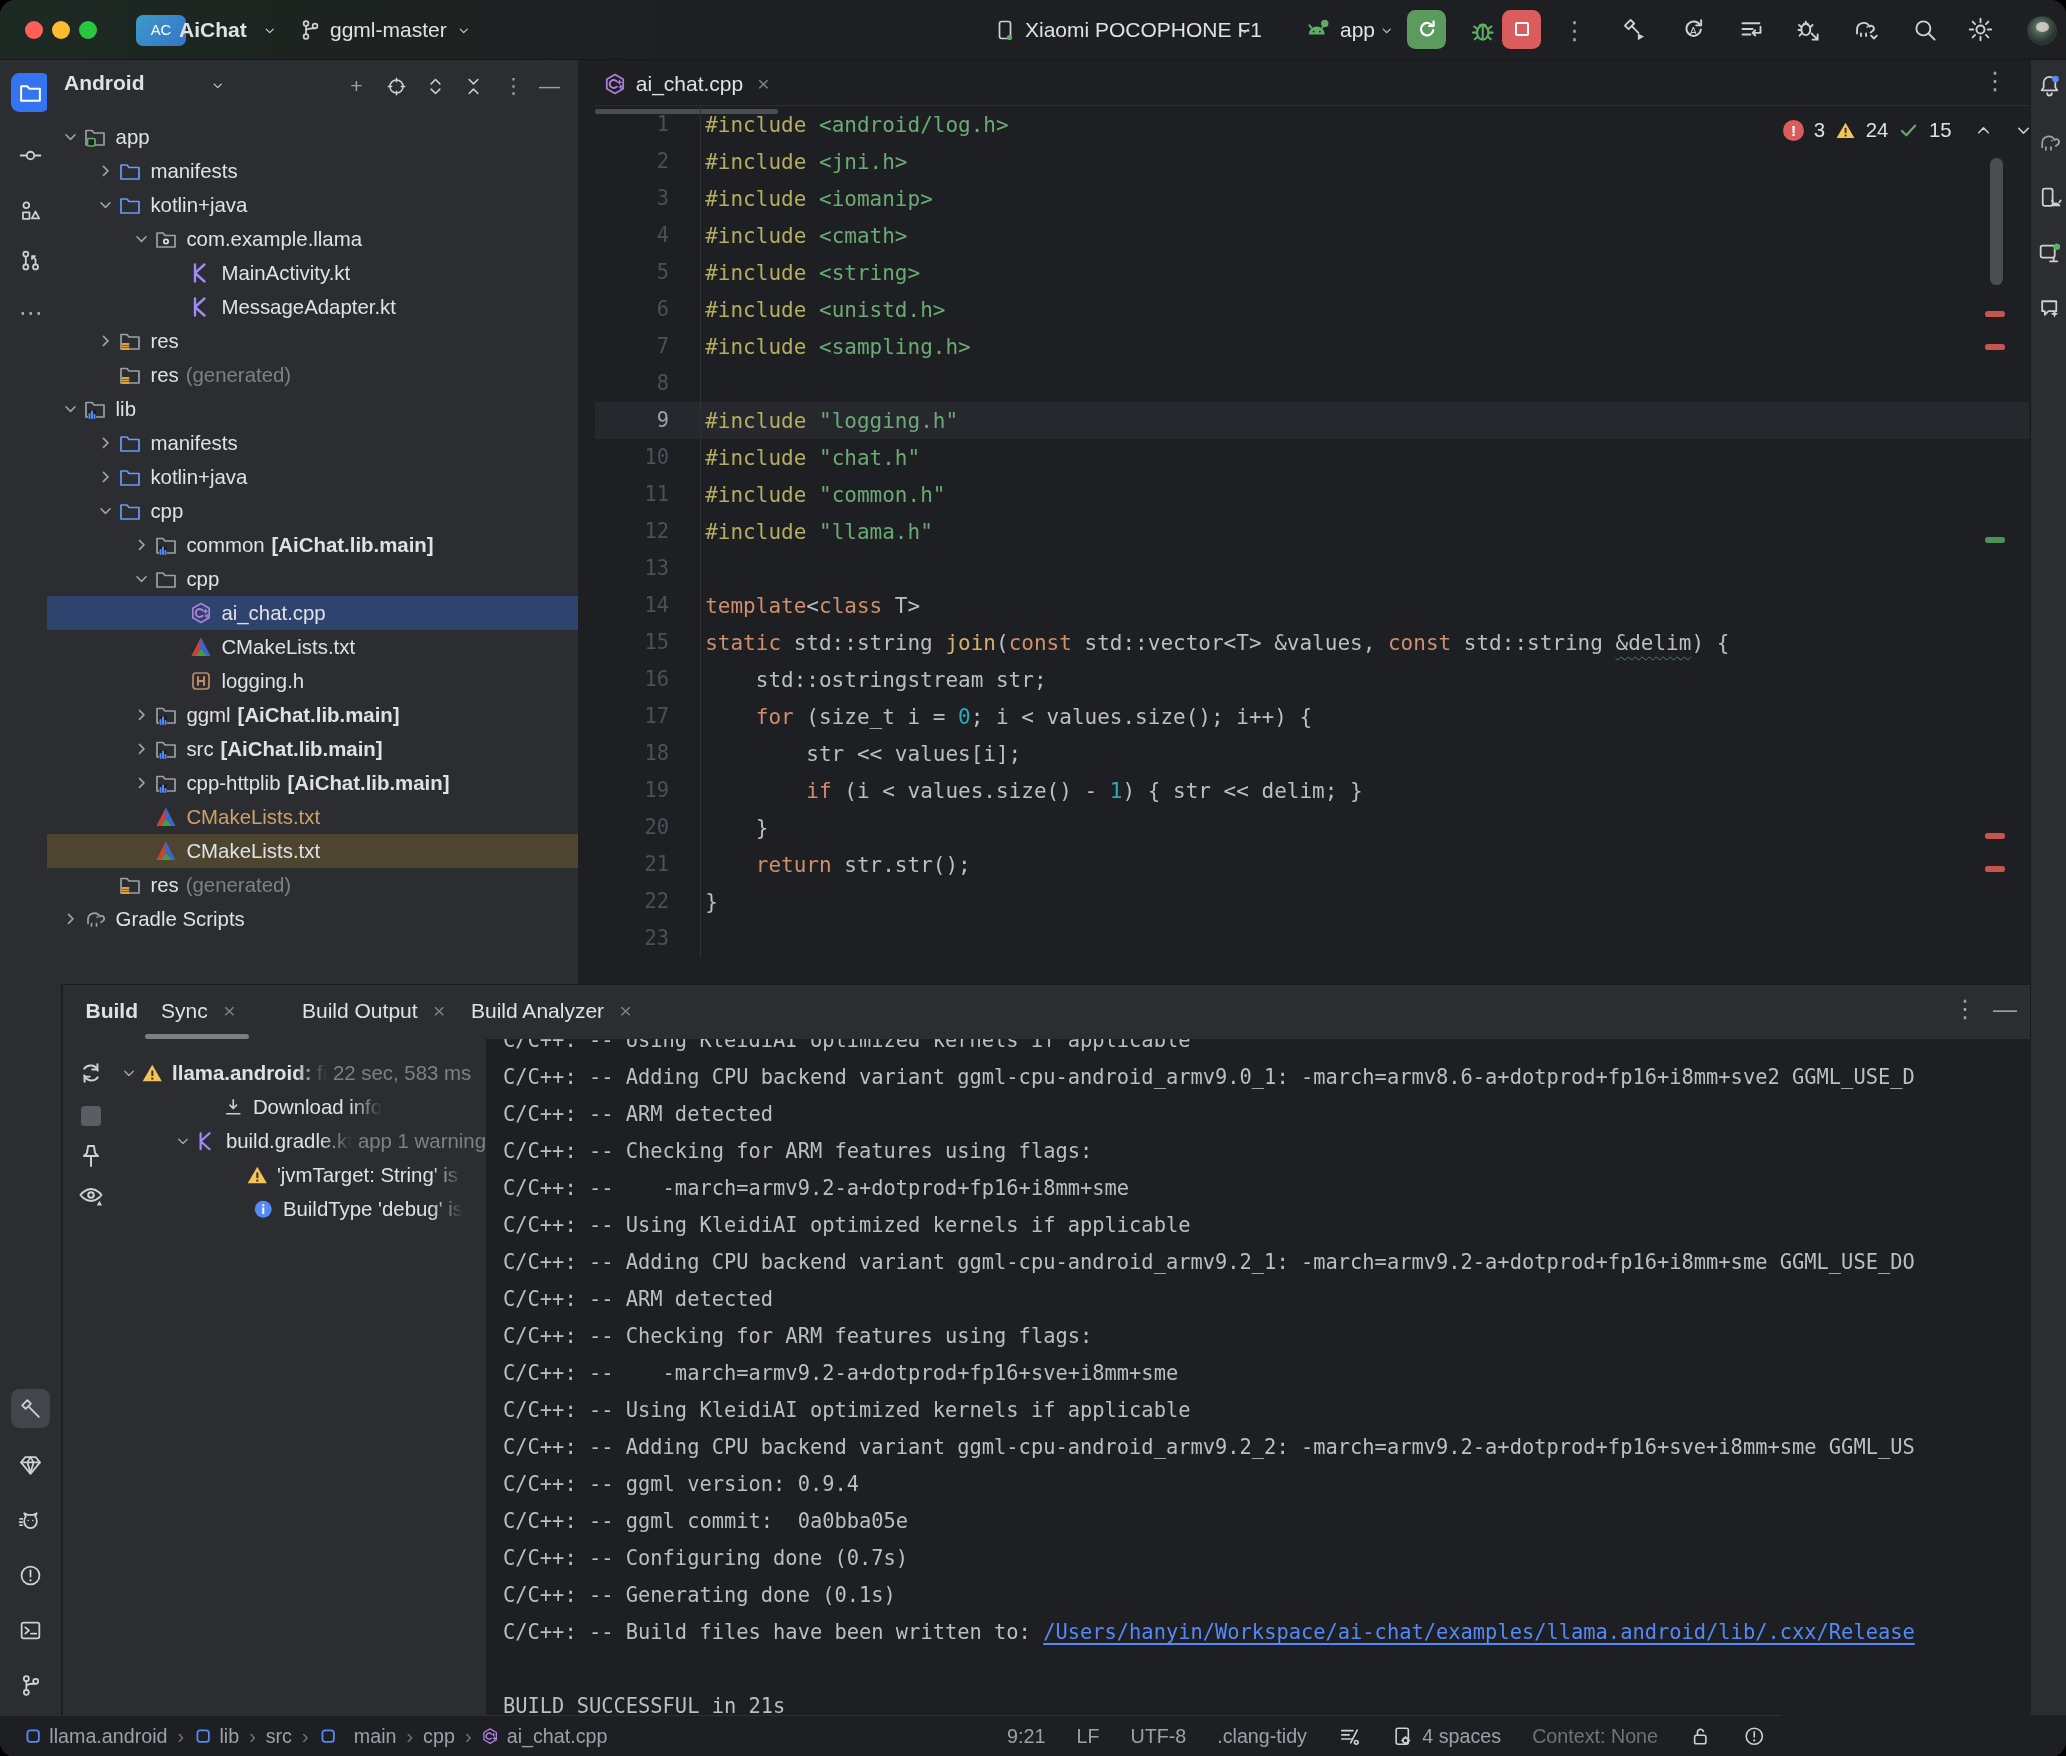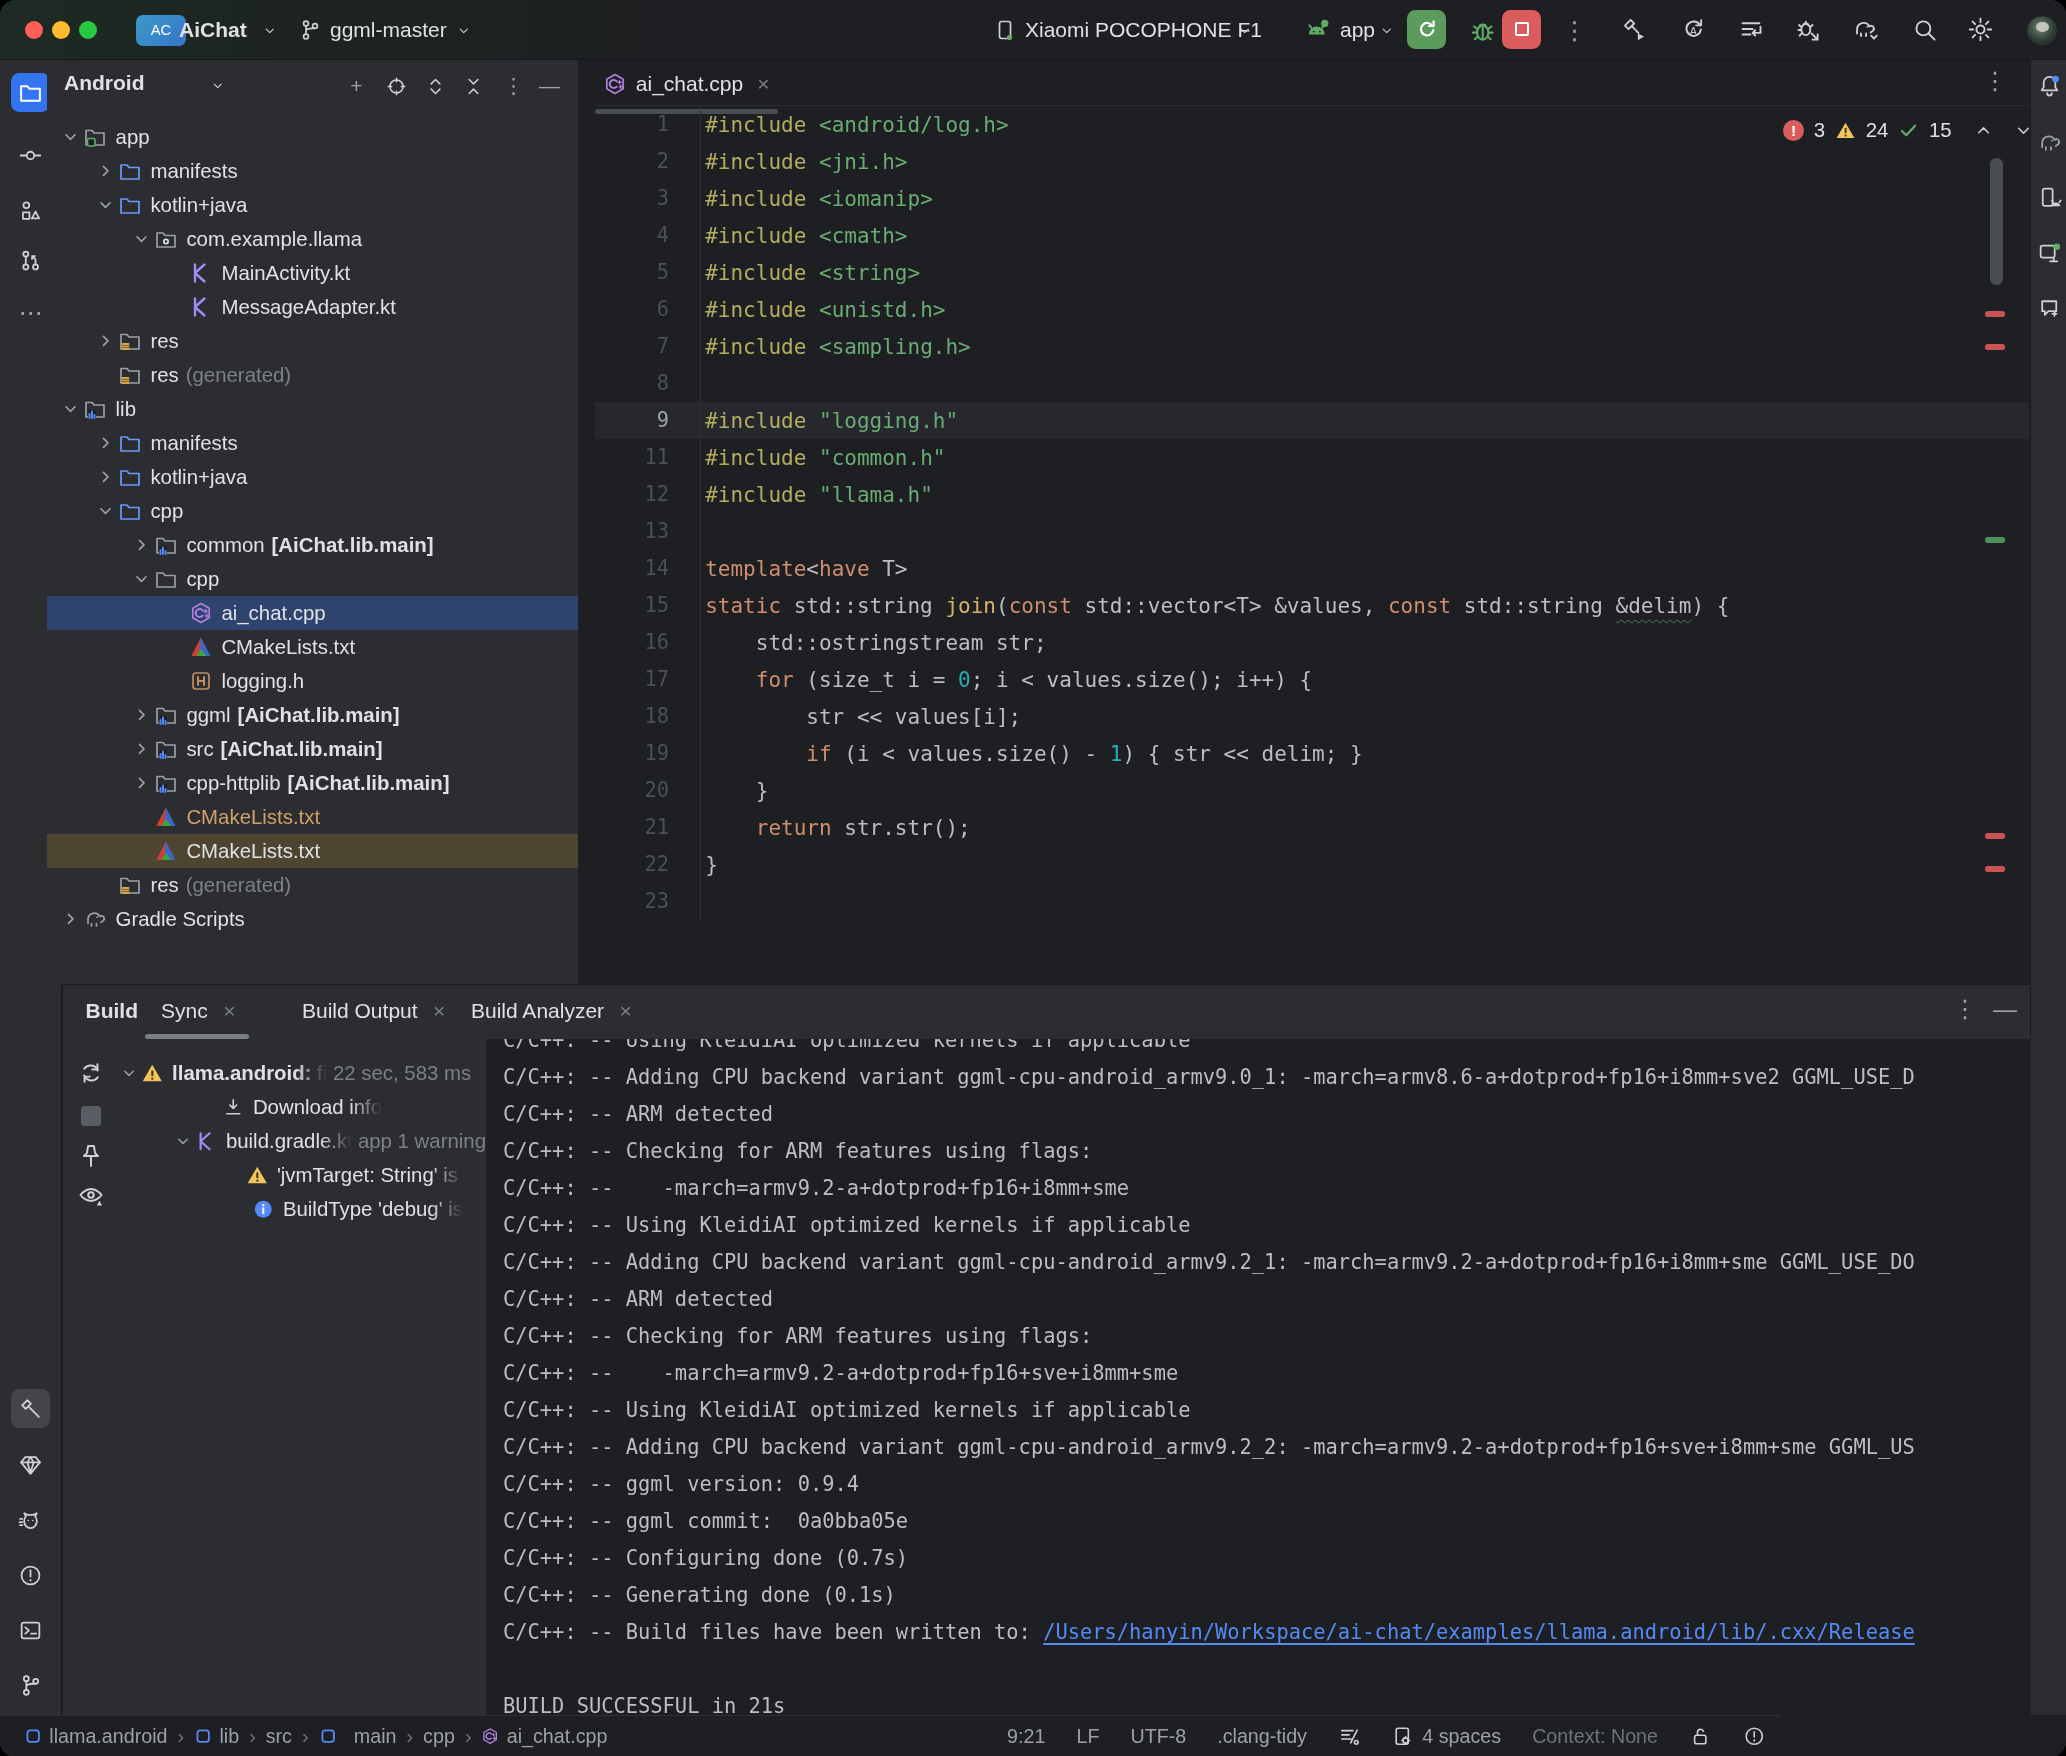--- a/index.html
+++ b/index.html
@@ -751,24 +751,25 @@
     <div id="code-area" class="abs">
         <div class="cl"><span class="ln">1</span><span class="ct"><span class="tok-d">#include </span><span class="tok-s">&lt;android/log.h&gt;</span></span></div>
         <div class="cl"><span class="ln">2</span><span class="ct"><span class="tok-d">#include </span><span class="tok-s">&lt;jni.h&gt;</span></span></div>
         <div class="cl"><span class="ln">3</span><span class="ct"><span class="tok-d">#include </span><span class="tok-s">&lt;iomanip&gt;</span></span></div>
         <div class="cl"><span class="ln">4</span><span class="ct"><span class="tok-d">#include </span><span class="tok-s">&lt;cmath&gt;</span></span></div>
         <div class="cl"><span class="ln">5</span><span class="ct"><span class="tok-d">#include </span><span class="tok-s">&lt;string&gt;</span></span></div>
         <div class="cl"><span class="ln">6</span><span class="ct"><span class="tok-d">#include </span><span class="tok-s">&lt;unistd.h&gt;</span></span></div>
         <div class="cl"><span class="ln">7</span><span class="ct"><span class="tok-d">#include </span><span class="tok-s">&lt;sampling.h&gt;</span></span></div>
         <div class="cl"><span class="ln">8</span><span class="ct"></span></div>
         <div class="cl cur"><span class="ln">9</span><span class="ct"><span class="tok-d">#include </span><span class="tok-s">"logging.h"</span></span></div>
+        <div class="cl"><span class="ln">10</span><span class="ct"><span class="tok-d">#include </span><span class="tok-s">"chat.h"</span></span></div>
         <div class="cl"><span class="ln">11</span><span class="ct"><span class="tok-d">#include </span><span class="tok-s">"common.h"</span></span></div>
         <div class="cl"><span class="ln">12</span><span class="ct"><span class="tok-d">#include </span><span class="tok-s">"llama.h"</span></span></div>
         <div class="cl"><span class="ln">13</span><span class="ct"></span></div>
-        <div class="cl"><span class="ln">14</span><span class="ct"><span class="tok-k">template</span><span class="tok-p">&lt;</span><span class="tok-k">have</span><span class="tok-p"> T&gt;</span></span></div>
+        <div class="cl"><span class="ln">14</span><span class="ct"><span class="tok-k">template</span><span class="tok-p">&lt;</span><span class="tok-k">class</span><span class="tok-p"> T&gt;</span></span></div>
         <div class="cl"><span class="ln">15</span><span class="ct"><span class="tok-k">static</span><span class="tok-p"> std::string </span><span class="tok-f">join</span><span class="tok-p">(</span><span class="tok-k">const</span><span class="tok-p"> std::vector&lt;T&gt; &amp;values, </span><span class="tok-k">const</span><span class="tok-p"> std::string </span><span class="tok-w">&amp;delim</span><span class="tok-p">) {</span></span></div>
         <div class="cl"><span class="ln">16</span><span class="ct"><span class="tok-p">    std::ostringstream str;</span></span></div>
         <div class="cl"><span class="ln">17</span><span class="ct"><span class="tok-p">    </span><span class="tok-k">for</span><span class="tok-p"> (size_t i = </span><span class="tok-n">0</span><span class="tok-p">; i &lt; values.size(); i++) {</span></span></div>
         <div class="cl"><span class="ln">18</span><span class="ct"><span class="tok-p">        str &lt;&lt; values[i];</span></span></div>
         <div class="cl"><span class="ln">19</span><span class="ct"><span class="tok-p">        </span><span class="tok-k">if</span><span class="tok-p"> (i &lt; values.size() - </span><span class="tok-n">1</span><span class="tok-p">) { str &lt;&lt; delim; }</span></span></div>
         <div class="cl"><span class="ln">20</span><span class="ct"><span class="tok-p">    }</span></span></div>
         <div class="cl"><span class="ln">21</span><span class="ct"><span class="tok-p">    </span><span class="tok-k">return</span><span class="tok-p"> str.str();</span></span></div>
         <div class="cl"><span class="ln">22</span><span class="ct"><span class="tok-p">}</span></span></div>
         <div class="cl"><span class="ln">23</span><span class="ct"></span></div>
       </div>

